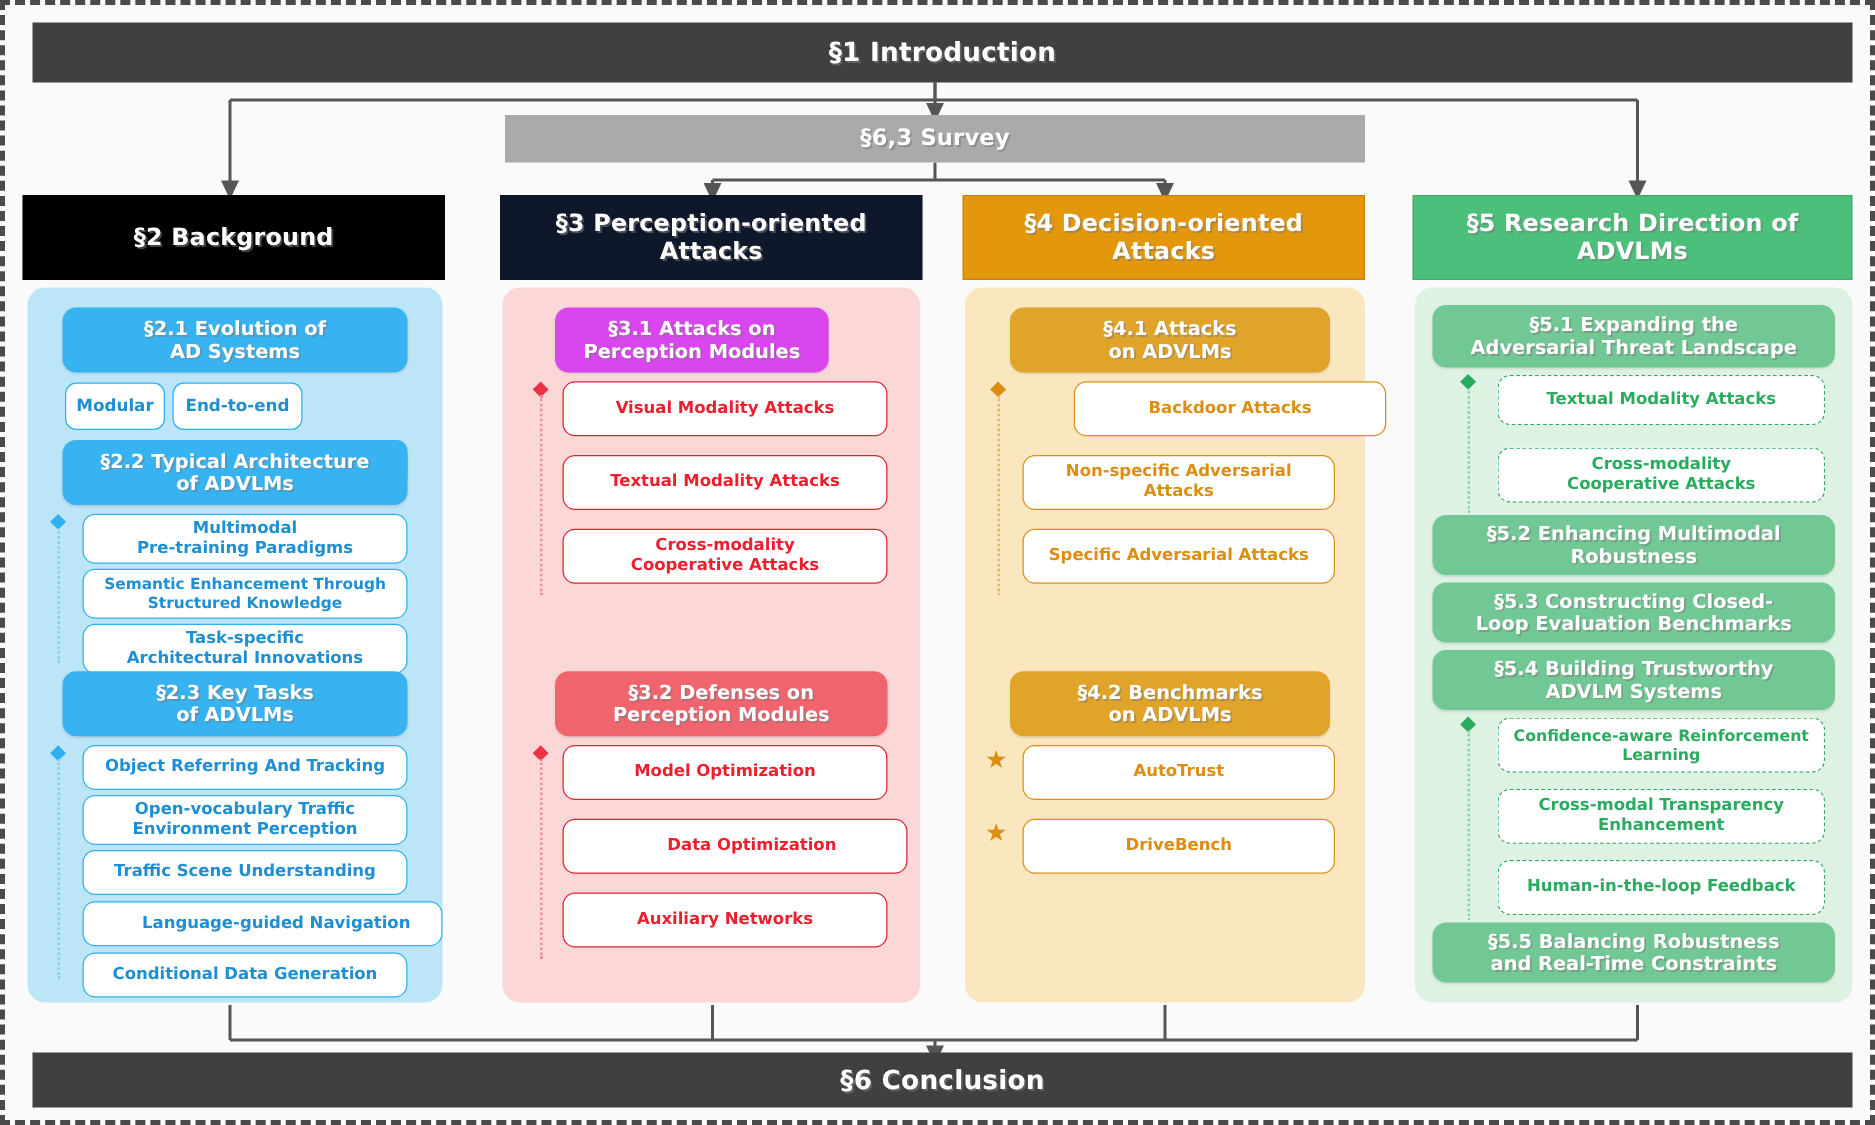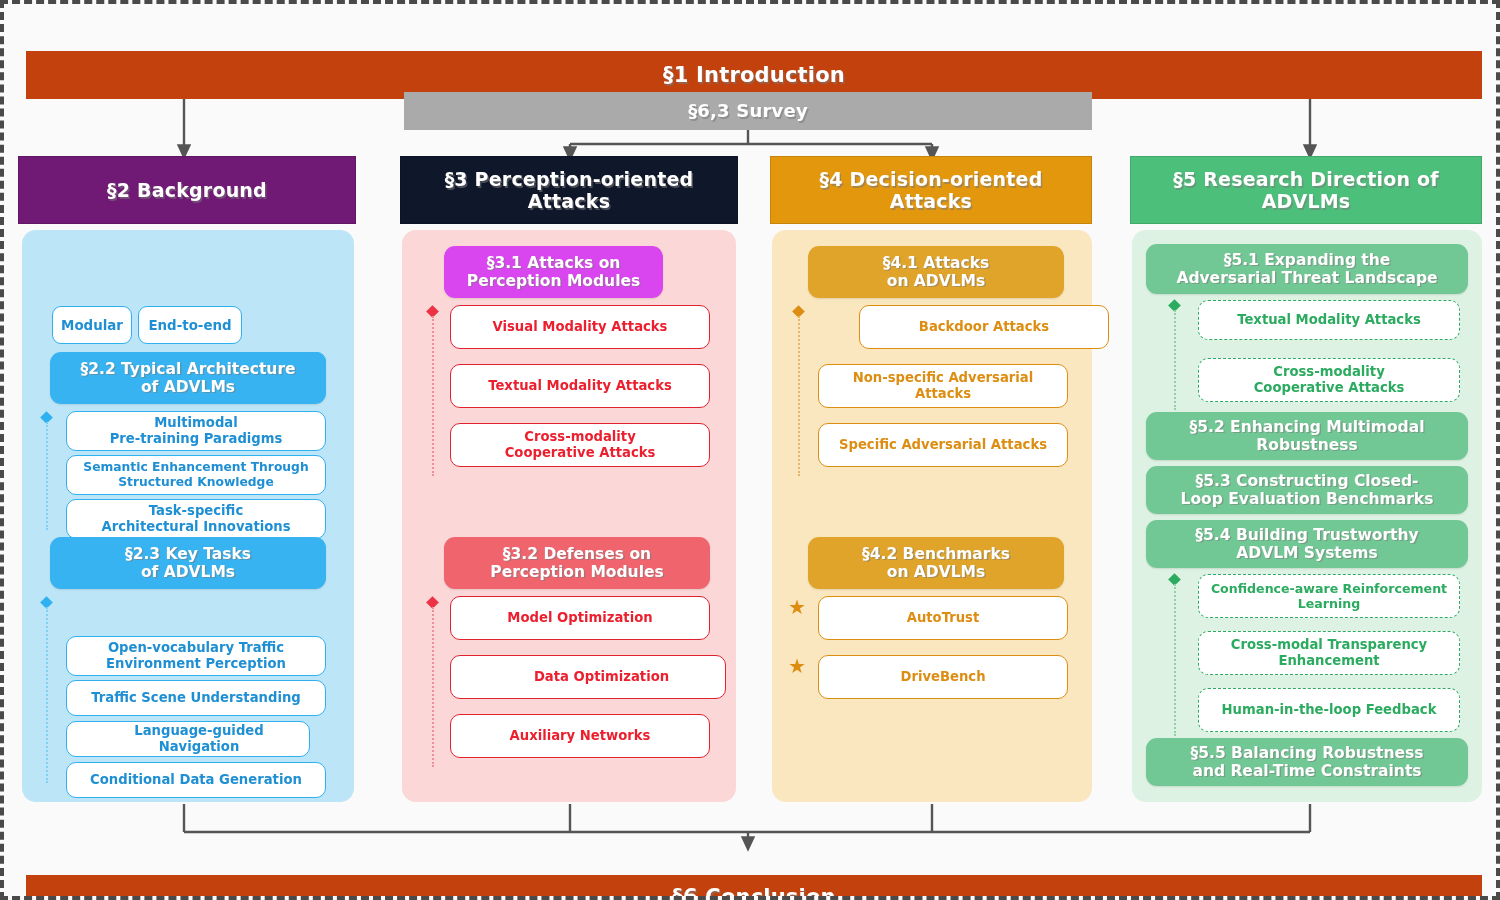--- a/index.html
+++ b/index.html
@@ -21,21 +21,21 @@
   .bar {
     position: absolute;
     display: flex; align-items: center; justify-content: center;
     text-align: center;
     color: #ffffff;
     font-weight: bold;
     letter-spacing: .2px;
     text-shadow: 1.5px 1.5px 0 rgba(120,120,120,.55);
     line-height: 1.18;
   }
-  .topbar   { background: #c2410c; font-size: 21px; margin-top: 33px; }
+  .topbar   { background: #404040; font-size: 21px; }
   .survey   { background: #aaaaaa; font-size: 18px; }
   .sechead  { font-size: 19px; border: 1px solid rgba(0,0,0,.12); }
   .panel {
     position: absolute;
     border-radius: 14px;
   }
   .subhead {
     position: absolute;
     display: flex; align-items: center; justify-content: center;
     text-align: center;
@@ -110,25 +110,28 @@
   </svg>
 
   <div class="bar topbar" style="left:22px; top:14px; width:1456px; height:48px;">
     <span>§1 Introduction</span>
   </div>
 
   <div class="bar survey" style="left:400px; top:88px; width:688px; height:38px;">
     <span>§6,3 Survey</span>
   </div>
 
-  <div class="bar sechead" style="left:14px; top:152px; width:338px; height:68px; background:#701a75;">
+  <div class="bar sechead" style="left:14px; top:152px; width:338px; height:68px; background:#000000;">
     <span>§2 Background</span>
   </div>
   <div class="panel" style="left:18px; top:226px; width:332px; height:572px; background:#bde5f8;">
 
+    <div class="subhead" style="left:28px; top:16px; width:276px; height:52px; background:#36b3f0;">
+      <span>§2.1 Evolution of<br>AD Systems</span>
+    </div>
     <div class="pill" style="left:30px; top:76px; width:80px; height:38px; border:1.8px solid #2fb0ef; color:#1f8fd4;">
       <span>Modular</span>
     </div>
     <div class="pill" style="left:116px; top:76px; width:104px; height:38px; border:1.8px solid #2fb0ef; color:#1f8fd4;">
       <span>End-to-end</span>
     </div>
     <div class="pill" style="left:226px; top:76px; width:78px; height:38px; border:1.8px solid #2fb0ef; color:#1f8fd4;margin-top:46px;">
       <span>VLM</span>
     </div>
 
@@ -145,27 +148,30 @@
       </div>
     <div class="leaf" style="left:44px; top:269px; width:260px; height:40px; border:1.6px solid #2fb0ef; color:#1f8fd4;">
         <span>Task-specific<br>Architectural Innovations</span>
       </div>
 
     <div class="subhead" style="left:28px; top:307px; width:276px; height:52px; background:#36b3f0;">
       <span>§2.3 Key Tasks<br>of ADVLMs</span>
     </div>
     <div class="diamond" style="left:20px; top:368px; background:#2fb0ef;"></div>
     <div class="spine" style="left:24px; top:377px; height:176px; border-color:#7fd0f4;"></div>
+    <div class="leaf" style="left:44px; top:366px; width:260px; height:36px; border:1.6px solid #2fb0ef; color:#1f8fd4;">
+        <span>Object Referring And Tracking</span>
+      </div>
     <div class="leaf" style="left:44px; top:406px; width:260px; height:40px; border:1.6px solid #2fb0ef; color:#1f8fd4;">
         <span>Open-vocabulary Traffic<br>Environment Perception</span>
       </div>
     <div class="leaf" style="left:44px; top:450px; width:260px; height:36px; border:1.6px solid #2fb0ef; color:#1f8fd4;">
         <span>Traffic Scene Understanding</span>
       </div>
-    <div class="leaf" style="left:44px; top:491px; width:244px; height:36px; border:1.6px solid #2fb0ef; color:#1f8fd4;padding-left:28px;">
+    <div class="leaf" style="left:44px; top:491px; width:288px; height:36px; border:1.6px solid #2fb0ef; color:#1f8fd4;padding-left:28px;">
         <span>Language-guided Navigation</span>
       </div>
     <div class="leaf" style="left:44px; top:532px; width:260px; height:36px; border:1.6px solid #2fb0ef; color:#1f8fd4;">
         <span>Conditional Data Generation</span>
       </div>
   </div>
 
   <div class="bar sechead" style="left:396px; top:152px; width:338px; height:68px; background:#0f172a;">
     <span>§3 Perception-oriented<br>Attacks</span>
   </div>

